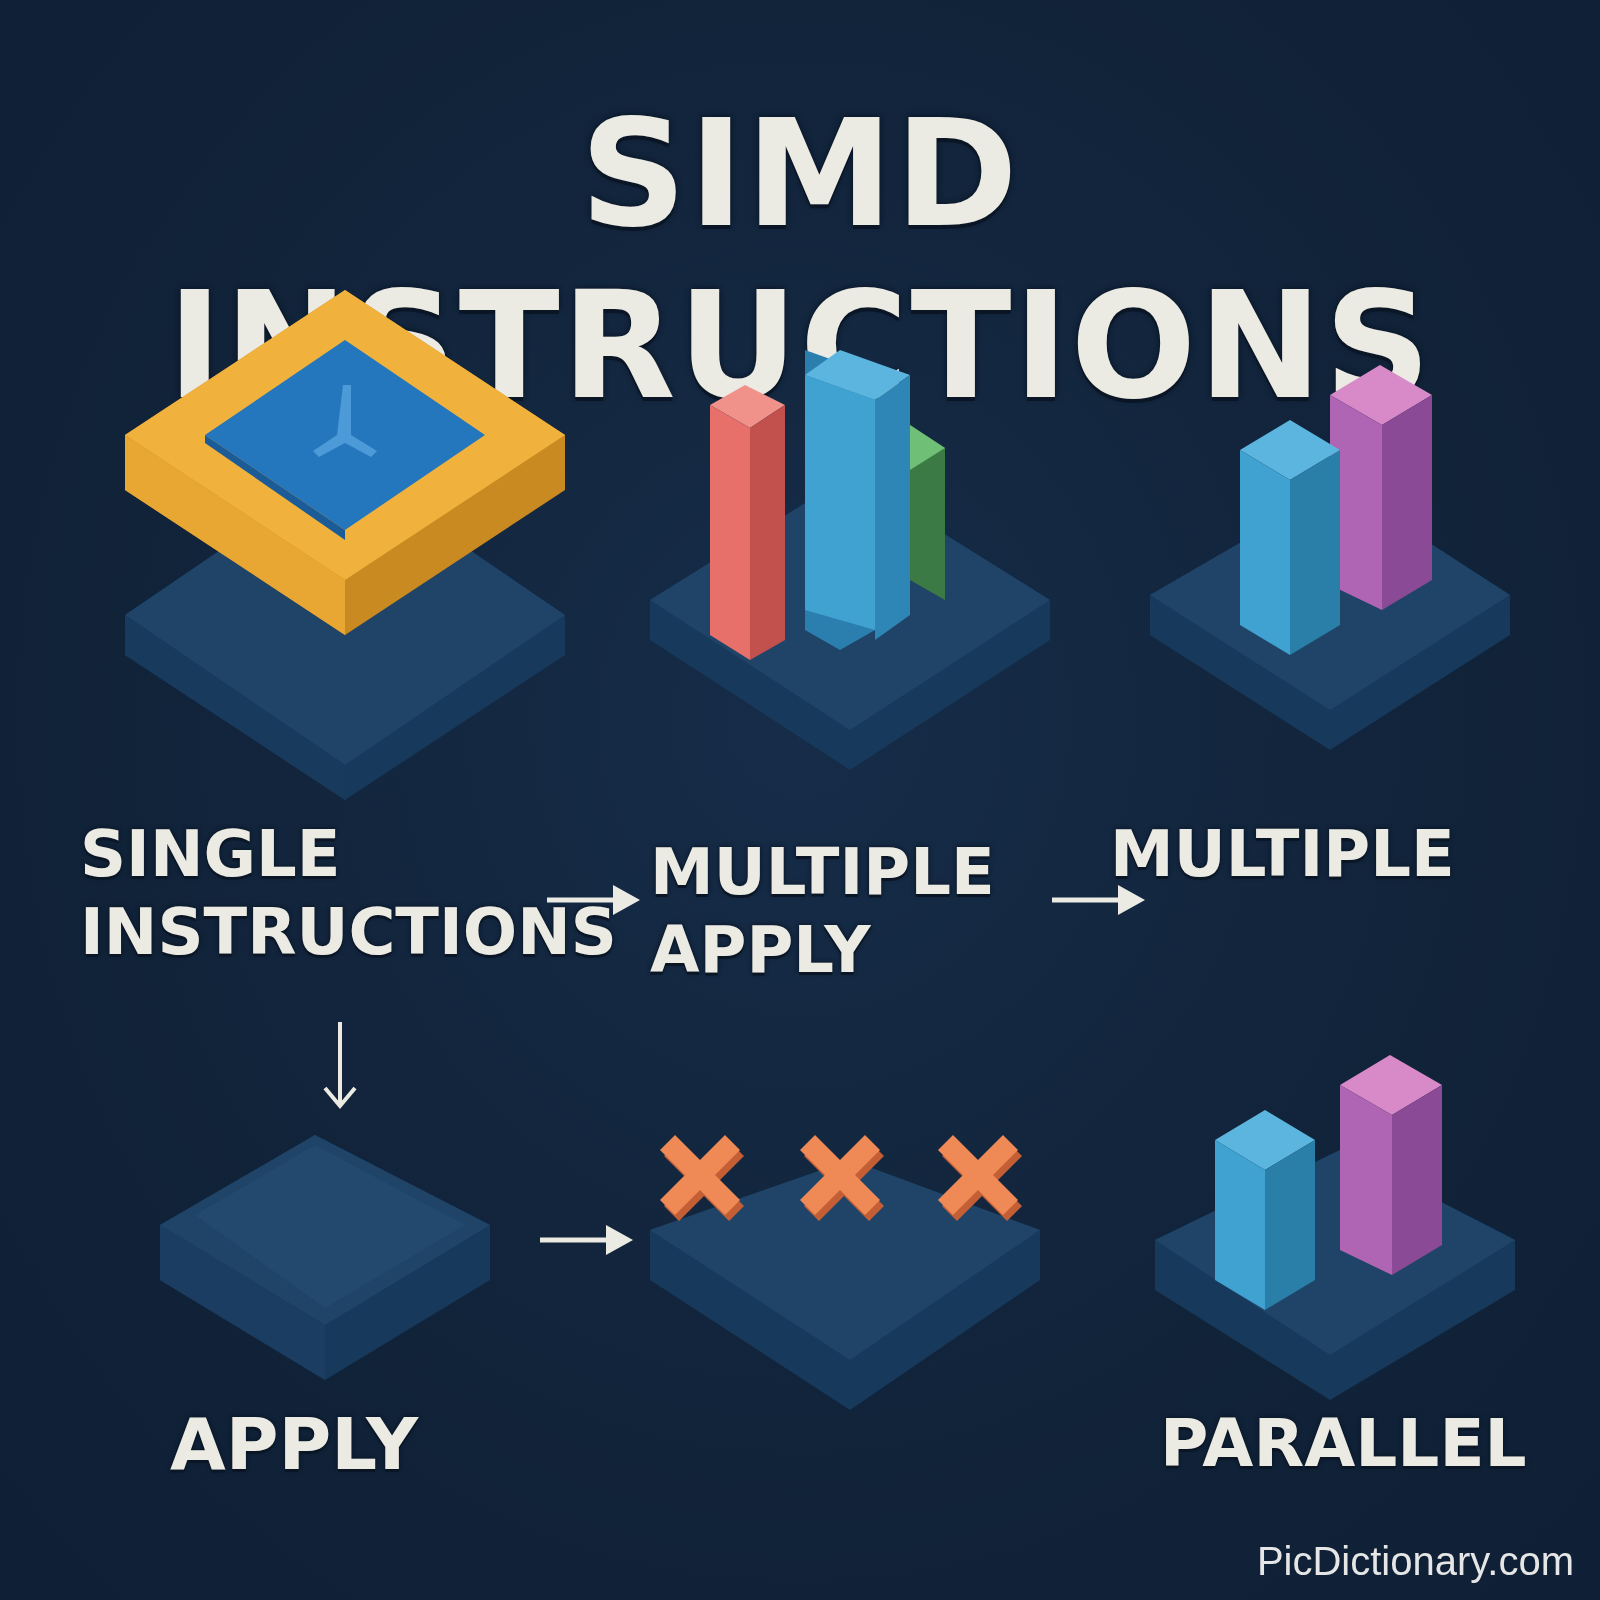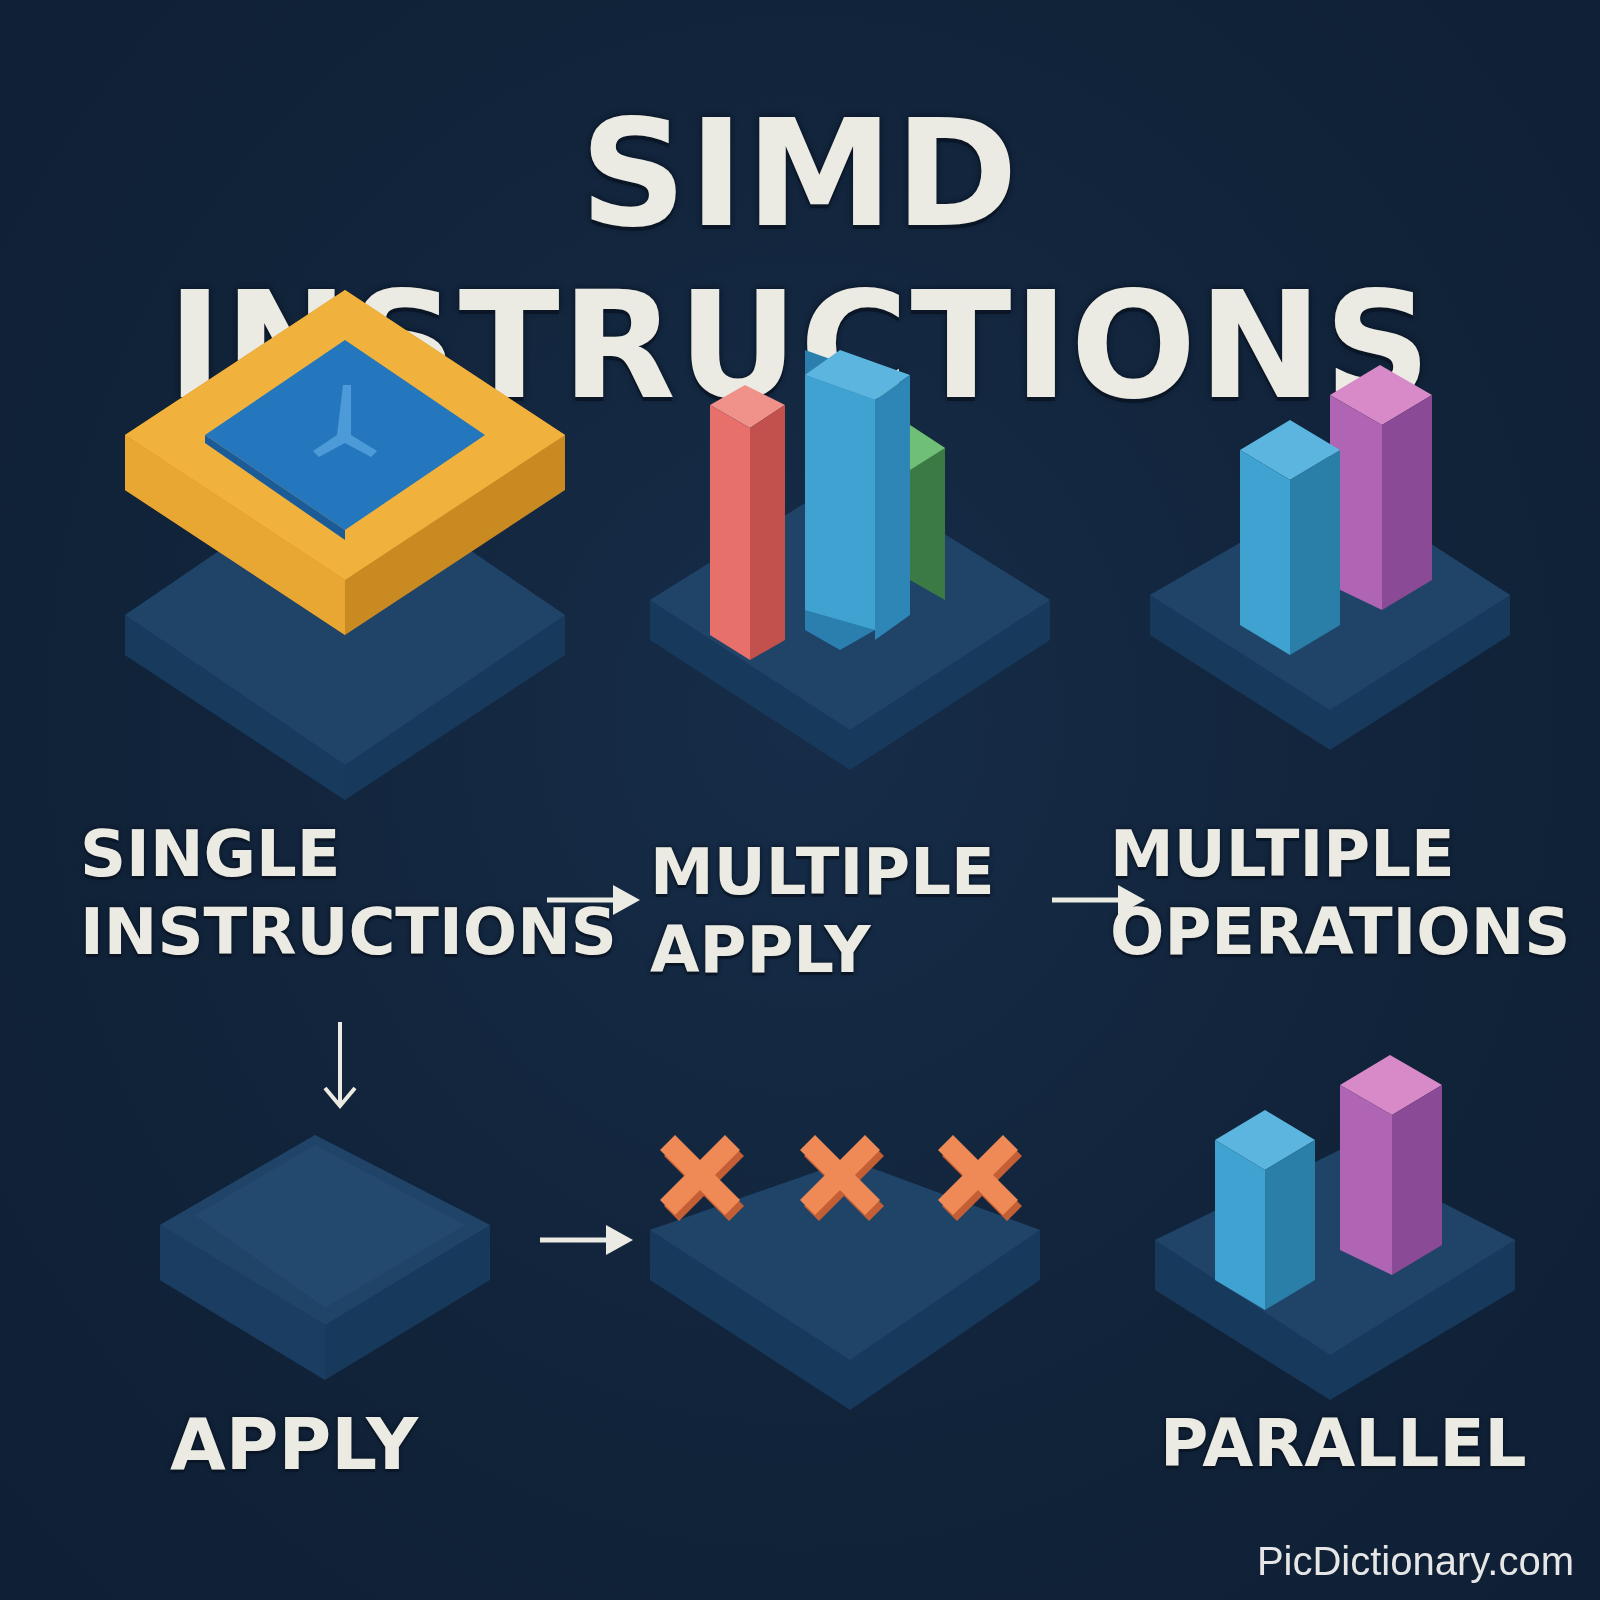--- a/index.html
+++ b/index.html
@@ -80,21 +80,20 @@
 <div class="abs label" style="left:80px;top:815px;width:510px;">
   <div>SINGLE</div>
   <div>INSTRUCTIONS</div>
 </div>
 <div class="abs label" style="left:650px;top:833px;width:380px;">
   <div>MULTIPLE</div>
   <div>APPLY</div>
 </div>
 <div class="abs label" style="left:1110px;top:815px;width:460px;">
   <div>MULTIPLE</div>
-  <div>OPERATIONS</div>
 </div>
 
 <svg class="abs" style="left:545px;top:880px" width="100" height="40" viewBox="0 0 100 40">
   <line x1="2" y1="20" x2="70" y2="20" stroke="#ecebe3" stroke-width="5"></line>
   <path d="M68 5 L95 20 L68 35 Z" fill="#ecebe3"></path>
 </svg>
 <svg class="abs" style="left:1050px;top:880px" width="100" height="40" viewBox="0 0 100 40">
   <line x1="2" y1="20" x2="70" y2="20" stroke="#ecebe3" stroke-width="5"></line>
   <path d="M68 5 L95 20 L68 35 Z" fill="#ecebe3"></path>
 </svg>

